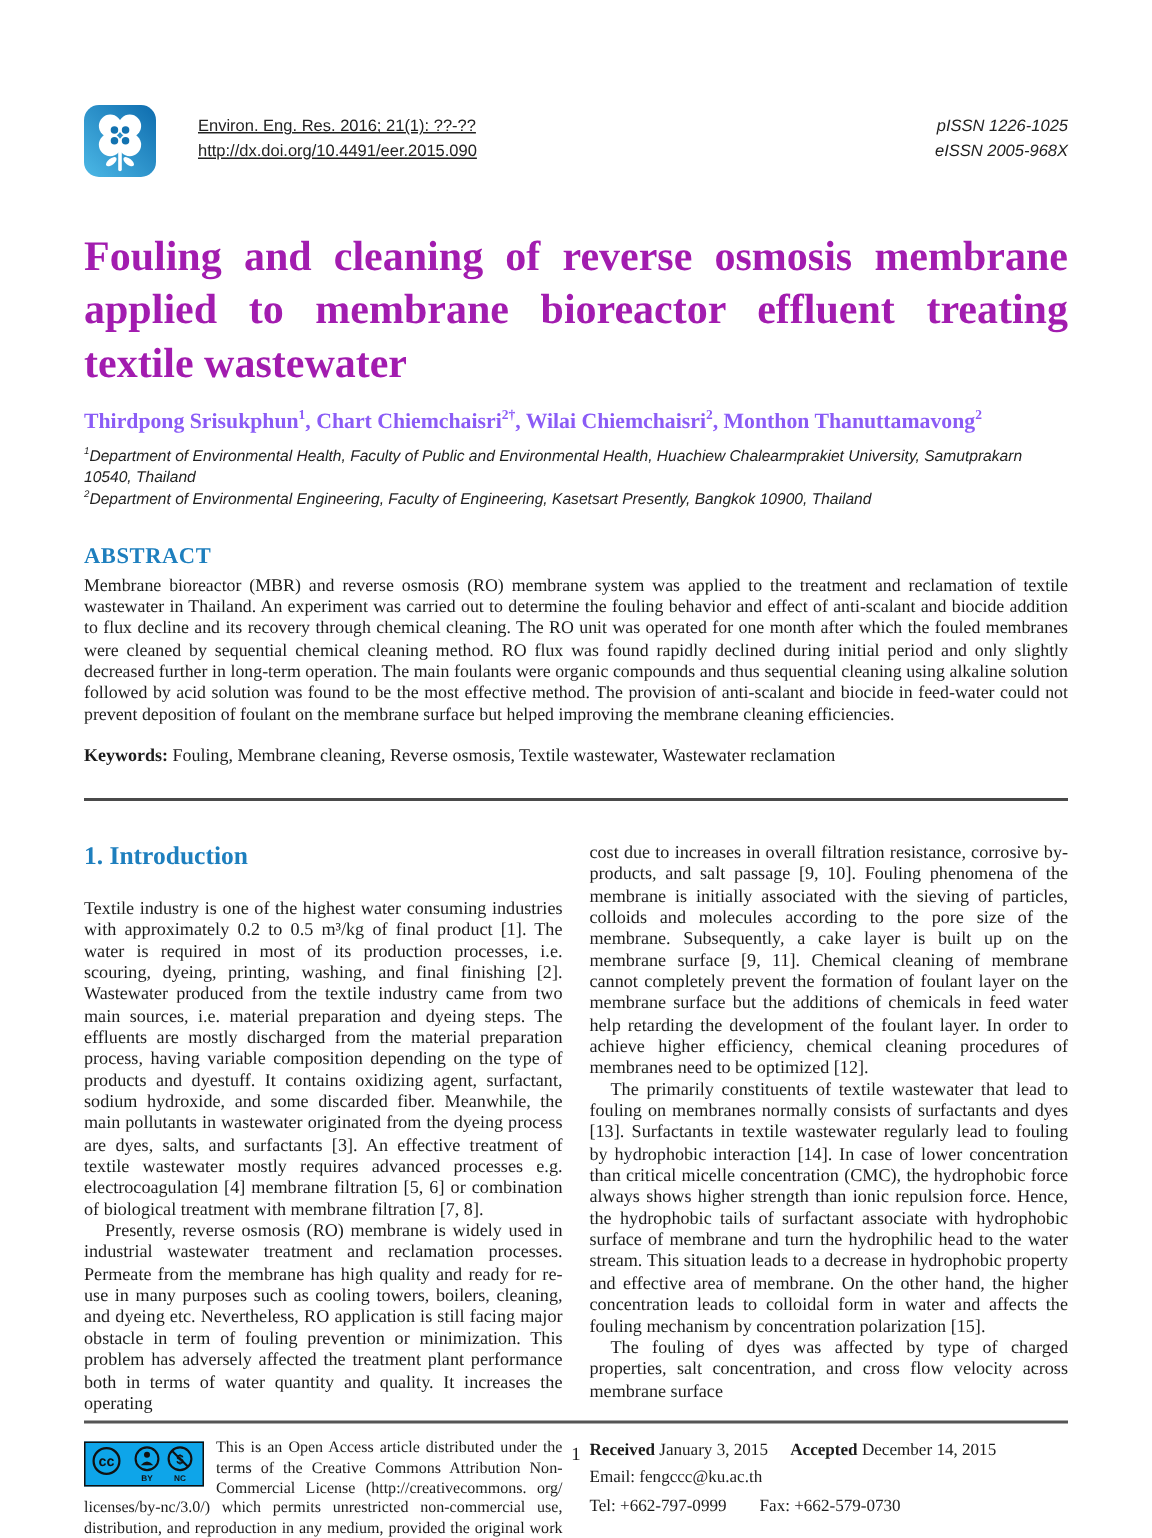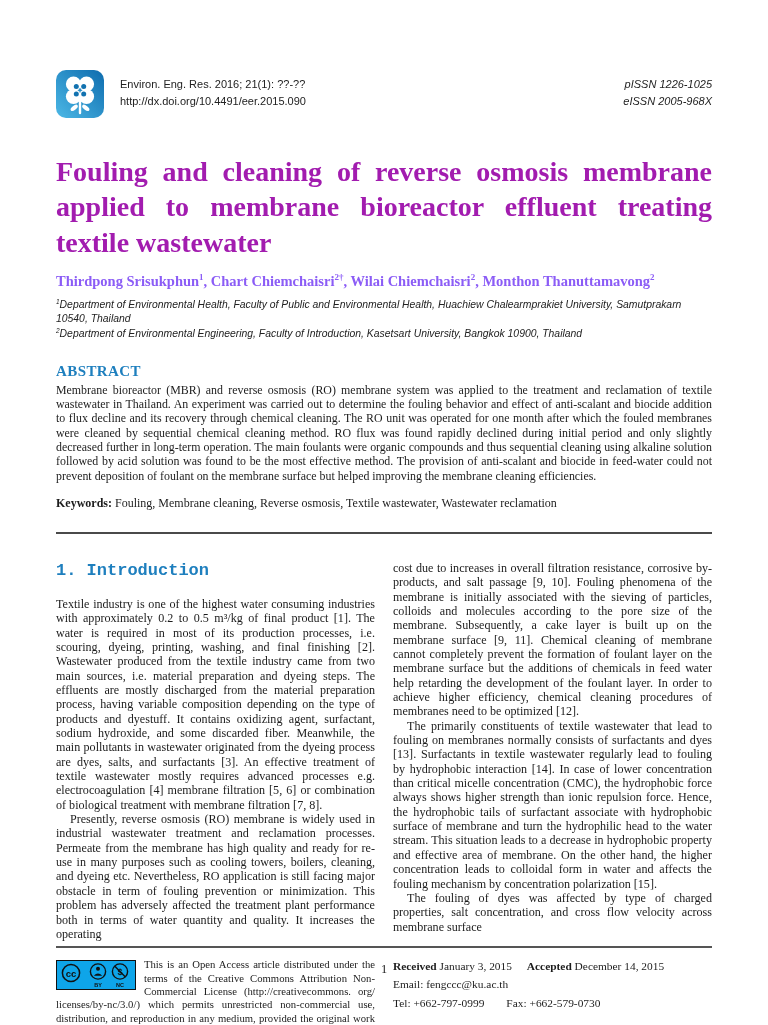--- a/index.html
+++ b/index.html
@@ -14,21 +14,21 @@
     color: #1c1c1c;
   }
   .content { width: 656px; margin: 0 auto; padding-top: 70px; }
 
   
   .hdr { display: flex; align-items: flex-start; }
   .hdr-logo { width: 48px; height: 48px; flex: 0 0 auto; }
   .hdr-journal {
     font-family: "Liberation Sans", sans-serif;
     font-size: 11px; line-height: 1.5; color: #222;
-    margin-left: 16px; padding-top: 6px;
+    margin-left: 28px; padding-top: 6px; text-decoration: underline;
   }
   .hdr-issn {
     margin-left: auto; text-align: right; padding-top: 6px;
     font-family: "Liberation Sans", sans-serif;
     font-size: 11px; line-height: 1.5; color: #222; font-style: italic;
   }
 
   
   .title {
     margin-top: 36px;
@@ -59,21 +59,21 @@
   }
   .keywords { margin-top: 13px; font-size: 12px; color: #1c1c1c; }
   .keywords .kw-label { font-weight: bold; }
 
   .midrule { margin-top: 21px; border-top: 2px solid #4a4a4a; height: 0; }
 
   
   .cols { display: flex; gap: 18px; margin-top: 27px; }
   .col { width: 319px; }
   .sec-head {
-    font-family: Liberation Mono, monospace;
+    font-family: Liberation Serif, serif;
     font-weight: bold; font-size: 17px; color: #1e7fbe;
   }
   .body-p {
     font-size: 12.1px; line-height: 14.35px; text-align: justify; color: #1c1c1c;
   }
   .col .sec-head + .body-p { margin-top: 17px; }
   .body-p.indent { text-indent: 14px; }
 
   
   .footrule { margin-top: 5px; border-top: 2px solid #555; height: 0; }
@@ -143,21 +143,21 @@
 
     <div class="authors">
       <span><span>Thirdpong Srisukphun</span><sup>1</sup><span>, </span></span>
       <span><span>Chart Chiemchaisri</span><sup>2†</sup><span>, </span></span>
       <span><span>Wilai Chiemchaisri</span><sup>2</sup><span>, </span></span>
       <span><span>Monthon Thanuttamavong</span><sup>2</sup><span></span></span>
     </div>
 
     <div class="affil">
       <div><sup>1</sup><span>Department of Environmental Health, Faculty of Public and Environmental Health, Huachiew Chalearmprakiet University, Samutprakarn 10540, Thailand</span></div>
-      <div><sup>2</sup><span>Department of Environmental Engineering, Faculty of Introduction, Kasetsart University, Bangkok 10900, Thailand</span></div>
+      <div><sup>2</sup><span>Department of Environmental Engineering, Faculty of Engineering, Kasetsart Presently, Bangkok 10900, Thailand</span></div>
     </div>
 
     <div class="abstract">
       <div class="abstract-head">ABSTRACT</div>
       <div class="abstract-text">Membrane bioreactor (MBR) and reverse osmosis (RO) membrane system was applied to the treatment and reclamation of textile wastewater in Thailand. An experiment was carried out to determine the fouling behavior and effect of anti-scalant and biocide addition to flux decline and its recovery through chemical cleaning. The RO unit was operated for one month after which the fouled membranes were cleaned by sequential chemical cleaning method. RO flux was found rapidly declined during initial period and only slightly decreased further in long-term operation. The main foulants were organic compounds and thus sequential cleaning using alkaline solution followed by acid solution was found to be the most effective method. The provision of anti-scalant and biocide in feed-water could not prevent deposition of foulant on the membrane surface but helped improving the membrane cleaning efficiencies.</div>
       <div class="keywords">
         <span class="kw-label">Keywords:</span>
         <span>Fouling, Membrane cleaning, Reverse osmosis, Textile wastewater, Wastewater reclamation</span>
       </div>
     </div>

